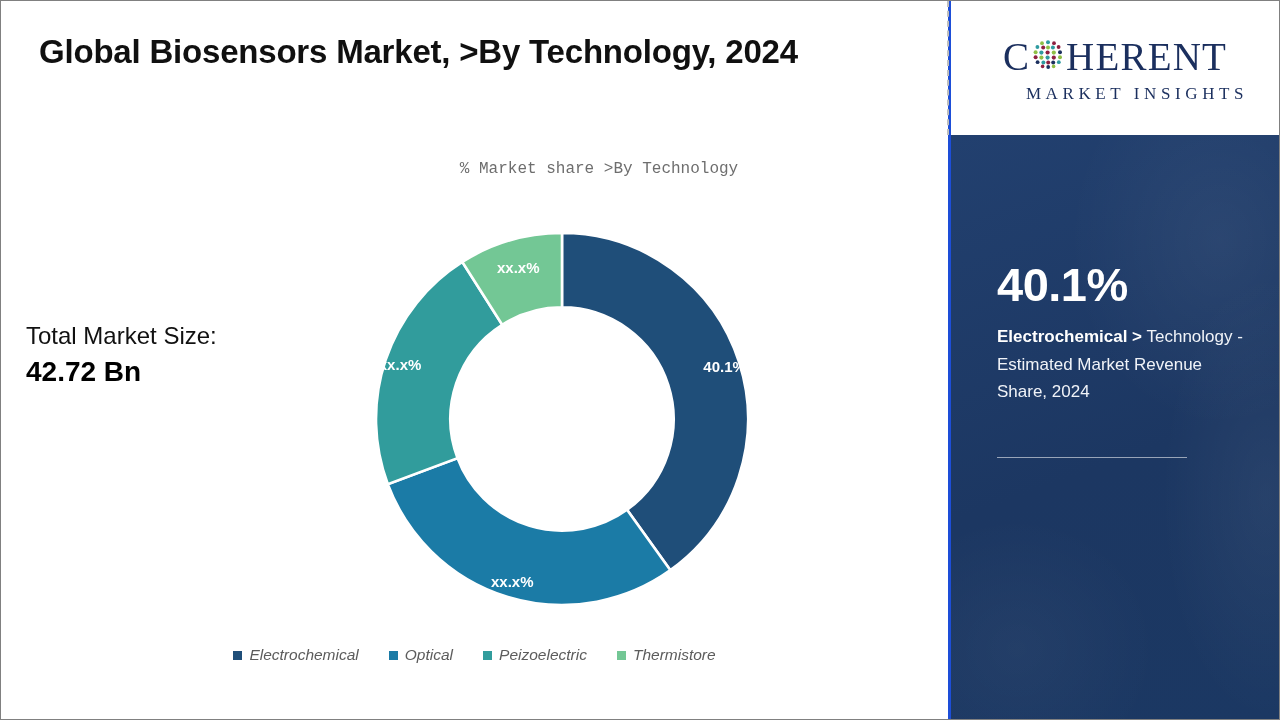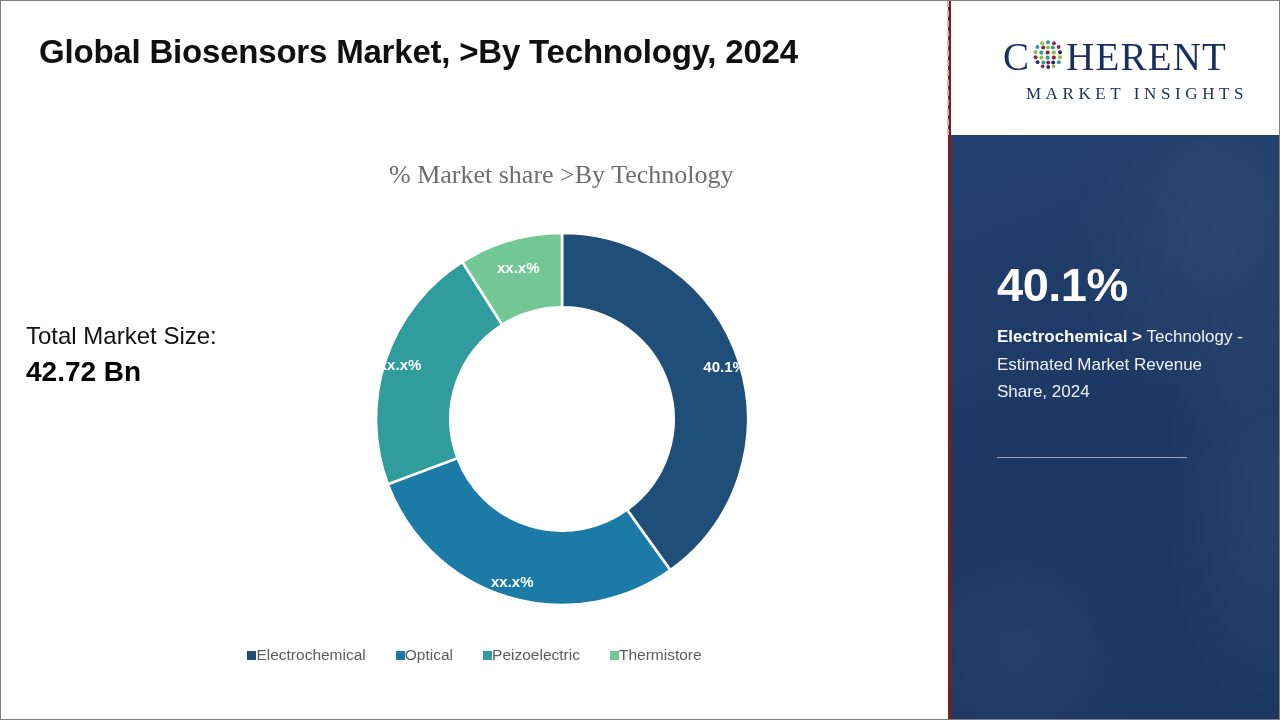--- a/index.html
+++ b/index.html
@@ -9,21 +9,21 @@
     height: 720px;
     background: #ffffff;
     font-family: "Liberation Sans", sans-serif;
     overflow: hidden;
   }
 
   #page {
     position: relative;
     width: 1280px;
     height: 720px;
-    background: #7f1d1d;
+    background: #1d4ed8;
     border: 1px solid #808080;
     overflow: hidden;
     padding-left: 20px;
   }
 
   
   #main-panel {
     position: absolute;
     left: 0; top: 0;
     width: 947px;
@@ -42,24 +42,25 @@
     letter-spacing: -0.2px;
     white-space: nowrap;
     font-family: "Liberation Sans", sans-serif;
   }
 
   #chart-subtitle {
     position: absolute;
     left: 388px;
     top: 159px;
     width: 420px;
-    font-size: 26px;
+    font-size: 16px;
     color: #6e6e6e;
     white-space: nowrap;
-    font-family: Liberation Serif, serif;
+    font-family: Liberation Mono, monospace;
+    text-align: center;
   }
 
   #total-block {
     position: absolute;
     left: 25px;
     top: 322px;
     width: 300px;
     font-family: "Liberation Sans", sans-serif;
   }
   #total-label {
@@ -101,21 +102,23 @@
     top: 645px;
     width: 947px;
     display: flex;
     justify-content: center;
     align-items: center;
     gap: 30px;
   }
   .legend-item {
     display: flex;
     align-items: center;
-    white-space: nowrap;
+    gap: 7px;
+    white-space: nowrap;
+    font-style: italic;
   }
   .legend-swatch {
     width: 9px;
     height: 9px;
     display: inline-block;
     flex: 0 0 auto;
   }
   .legend-text {
     font-size: 15.5px;
     color: #5c5c5c;

